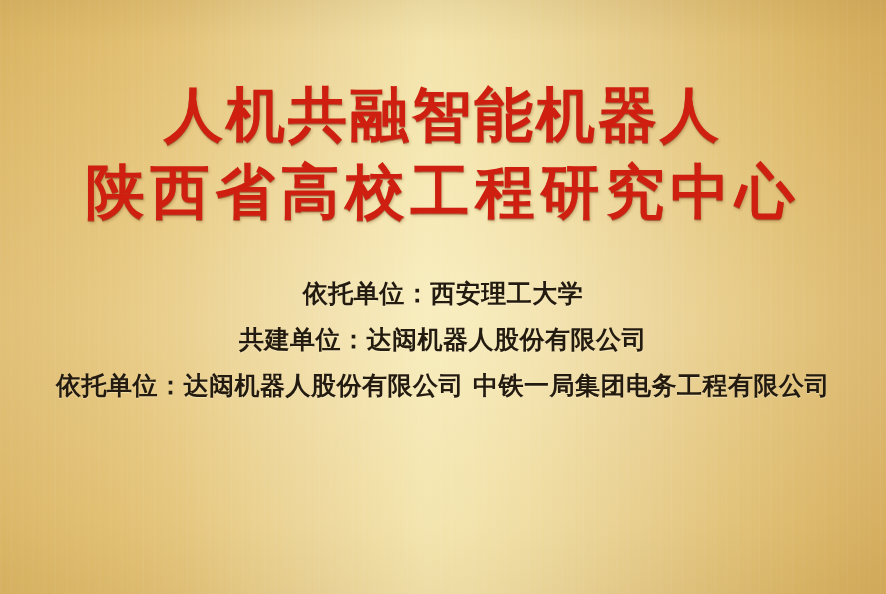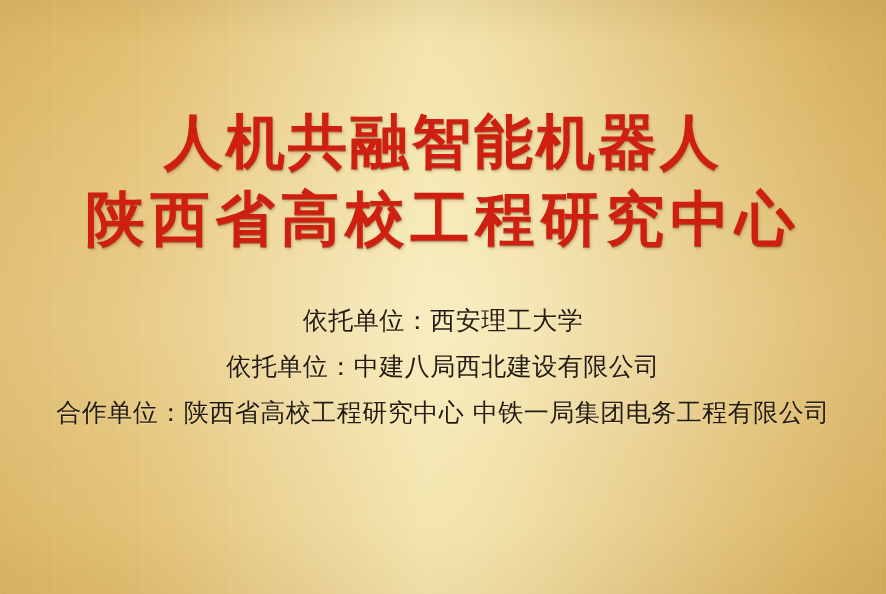--- a/index.html
+++ b/index.html
@@ -74,21 +74,21 @@
   }
 
   #content{
     position:absolute;inset:0;
     display:flex;flex-direction:column;
     align-items:center;
     z-index:5;
   }
 
   .title-block{
-    margin-top:112px;
+    margin-top:85px;
     display:flex;flex-direction:column;align-items:center;
     width:100%;
   }
   .title-line{
     color:#cf1f10;
     font-family:"DejaVu Serif","Liberation Serif",serif;
     font-weight:700;
     font-size:59px;
     line-height:1.0;
     letter-spacing:3px;
@@ -101,21 +101,21 @@
   .title-line.l2{ letter-spacing:6px;text-align:center; }
 
   .sub-block{
     margin-top:60px;
     display:flex;flex-direction:column;align-items:center;
     width:100%;
   }
   .sub-line{
     color:#231a10;
     font-family:"DejaVu Sans","Liberation Sans",sans-serif;
-    font-weight:400;
+    font-weight:700;
     font-size:25px;
     line-height:1.0;
     letter-spacing:.5px;
     white-space:nowrap;
     margin-bottom:21px;
     text-shadow:0 1px 1px rgba(255,246,215,.45);
   }
   .sub-line:last-child{margin-bottom:0;}
 </style>
 </head>
@@ -129,18 +129,18 @@
 
   <div id="content">
 
     <div class="title-block">
       <div class="title-line l1">人机共融智能机器人</div>
       <div class="title-line l2">陕西省高校工程研究中心</div>
     </div>
 
     <div class="sub-block">
       <div class="sub-line">依托单位：西安理工大学</div>
-      <div class="sub-line">依托单位：中建八局西北建设有限公司</div>
-      <div class="sub-line">合作单位：陕西省高校工程研究中心  中铁一局集团电务工程有限公司</div>
+      <div class="sub-line">共建单位：达闼机器人股份有限公司</div>
+      <div class="sub-line">依托单位：达闼机器人股份有限公司  中铁一局集团电务工程有限公司</div>
     </div>
 
   </div>
 </div>
 
 </body></html>

